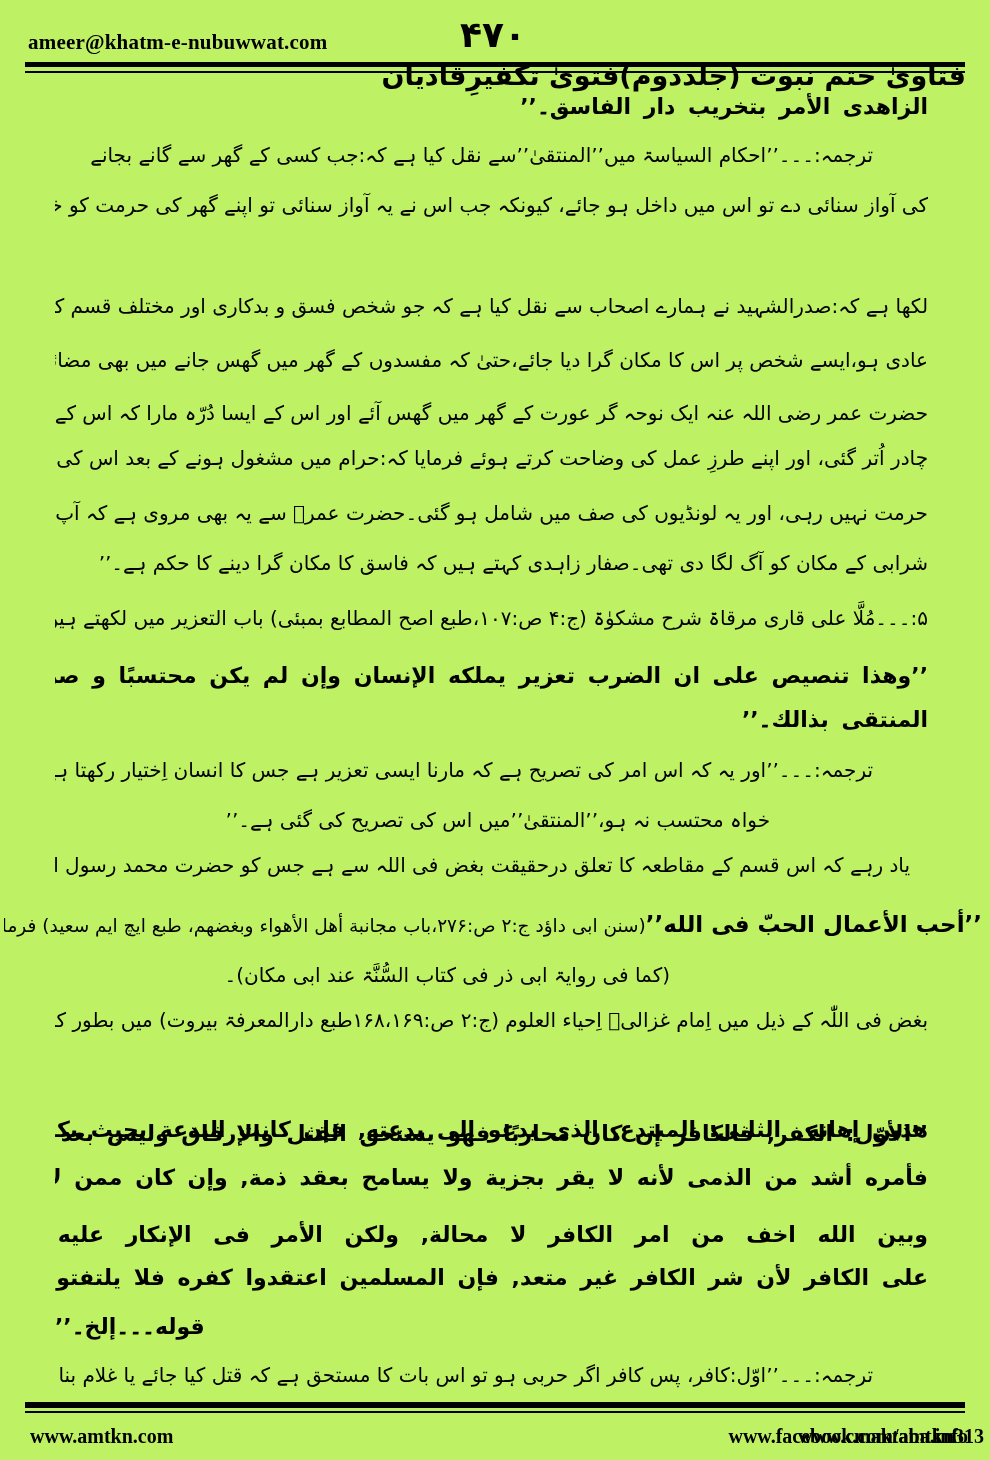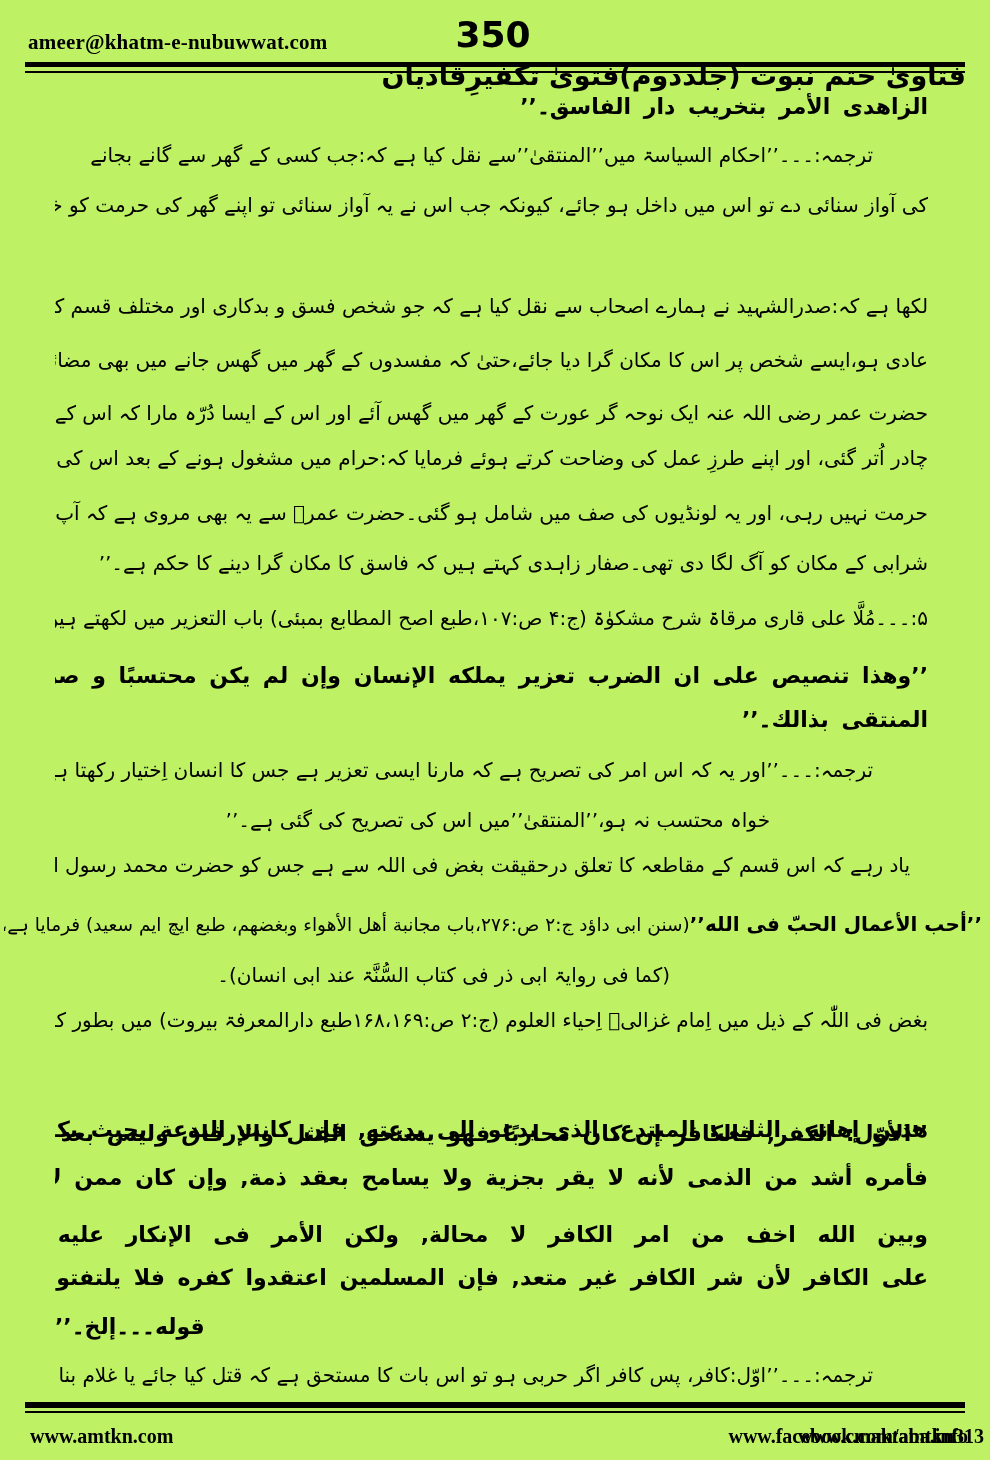--- a/index.html
+++ b/index.html
@@ -48,38 +48,38 @@
     font-family:"DejaVu Sans",sans-serif;
   }
   .a{font-weight:bold;font-size:22px;word-spacing:5px;}
   .sp-wide{word-spacing:14px;}
   .indent{padding-right:55px;}
   .ind-sm{padding-right:18px;}
   .pos-mid{padding-right:158px;}
   .pos-mid2{padding-right:258px;}
   .left{text-align:left;}
   .wide{right:8px;left:4px;font-size:18.5px;}
-  .wide .b{font-weight:bold;font-size:20px;}
+  .wide .b{font-weight:bold;font-size:23px;}
   
   .furl{
     position:absolute;top:1424px;height:24px;line-height:24px;
     font-family:"Liberation Serif",serif;
     font-weight:bold;font-size:20px;
   }
   .furl-left{left:30px;}
   .furl-center{left:0;right:6px;text-align:right;}
   .furl-right{right:22px;}
 </style>
 </head>
 <body>
 
 <div class="page">
 
   <div class="email">ameer@khatm-e-nubuwwat.com</div>
-  <div class="pageno">350</div>
+  <div class="pageno">۴۷۰</div>
   <div class="htitle">فتاویٰ ختم نبوت (جلددوم)فتویٰ تکفیرِقادیان</div>
 
   <div class="rule rule-top">
     <div class="thick"></div>
     <div class="gap"></div>
     <div class="thin"></div>
   </div>
 
   <div class="line indent" style="top:129px">ترجمہ:۔۔۔’’احکام السیاسۃ میں’’المنتقیٰ’’سے نقل کیا ہے کہ:جب کسی کے گھر سے گانے بجانے</div>
   <div class="line a" style="top:81px">الزاهدى الأمر بتخريب دار الفاسق۔’’</div>
@@ -92,21 +92,21 @@
   <div class="line" style="top:537px">شرابی کے مکان کو آگ لگا دی تھی۔صفار زاہدی کہتے ہیں کہ فاسق کا مکان گرا دینے کا حکم ہے۔’’</div>
   <div class="line" style="top:592px">۵:۔۔۔مُلَّا علی قاری مرقاۃ شرح مشکوٰۃ (ج:۴ ص:۱۰۷،طبع اصح المطابع بمبئی) باب التعزیر میں لکھتے ہیں کہ:</div>
   <div class="line a" style="top:650px">’’وهذا تنصيص على ان الضرب تعزير يملكه الإنسان وإن لم يكن محتسبًا و صرح فى</div>
   <div class="line a" style="top:694px">المنتقى بذالك۔’’</div>
   <div class="line indent" style="top:744px">ترجمہ:۔۔۔’’اور یہ کہ اس امر کی تصریح ہے کہ مارنا ایسی تعزیر ہے جس کا انسان اِختیار رکھتا ہے،</div>
   <div class="line pos-mid" style="top:794px">خواہ محتسب نہ ہو،’’المنتقیٰ’’میں اس کی تصریح کی گئی ہے۔’’</div>
   <div class="line ind-sm" style="top:839px">یاد رہے کہ اس قسم کے مقاطعہ کا تعلق درحقیقت بغض فی اللہ سے ہے جس کو حضرت محمد رسول اللّٰہ صلی اللّٰہ علیہ وسلم نے:</div>
   <div class="line wide" style="top:898px">
     <span class="b">’’أحب الأعمال الحبّ فى الله’’</span><span>(سنن ابی داؤد ج:۲ ص:۲۷۶،باب مجانبة أهل الأهواء وبغضهم، طبع ایچ ایم سعید) فرمایا ہے،</span>
   </div>
-  <div class="line pos-mid2" style="top:949px">(کما فی روایۃ ابی ذر فی کتاب السُّنَّۃ عند ابی انسان)۔</div>
+  <div class="line pos-mid2" style="top:949px">(کما فی روایۃ ابی ذر فی کتاب السُّنَّۃ عند ابی مکان)۔</div>
   <div class="line" style="top:994px">بغض فی اللّٰہ کے ذیل میں اِمام غزالیؒ اِحیاء العلوم (ج:۲ ص:۱۶۸،۱۶۹طبع دارالمعرفۃ بیروت) میں بطور کلیہ لکھتے ہیں کہ:</div>
   <div class="line a" style="top:1108px">’’الأوّل: الكفر, فالكافر إن كان محاربًا فهو يستحق القتل والإرقاق وليس بعد</div>
   <div class="line a" style="top:1104px">هذين إهانة۔ الثانى: المبتدع, الذى يدعو إلى بدعته, فإن كانت البدعة بحيث يكفر بها</div>
   <div class="line a" style="top:1152px">فأمره أشد من الذمى لأنه لا يقر بجزية ولا يسامح بعقد ذمة, وإن كان ممن لا يكفر به فأمره بينه</div>
   <div class="line a sp-wide" style="top:1209px">وبين الله اخف من امر الكافر لا محالة, ولكن الأمر فى الإنكار عليه اشد منه</div>
   <div class="line a" style="top:1252px">على الكافر لأن شر الكافر غير متعد, فإن المسلمين اعتقدوا كفره فلا يلتفتون إلى</div>
   <div class="line a left" style="top:1301px">قوله۔۔۔إلخ۔’’</div>
   <div class="line indent" style="top:1349px">ترجمہ:۔۔۔’’اوّل:کافر، پس کافر اگر حربی ہو تو اس بات کا مستحق ہے کہ قتل کیا جائے یا غلام بنا لیا</div>
 
   <div class="rule rule-bottom">

